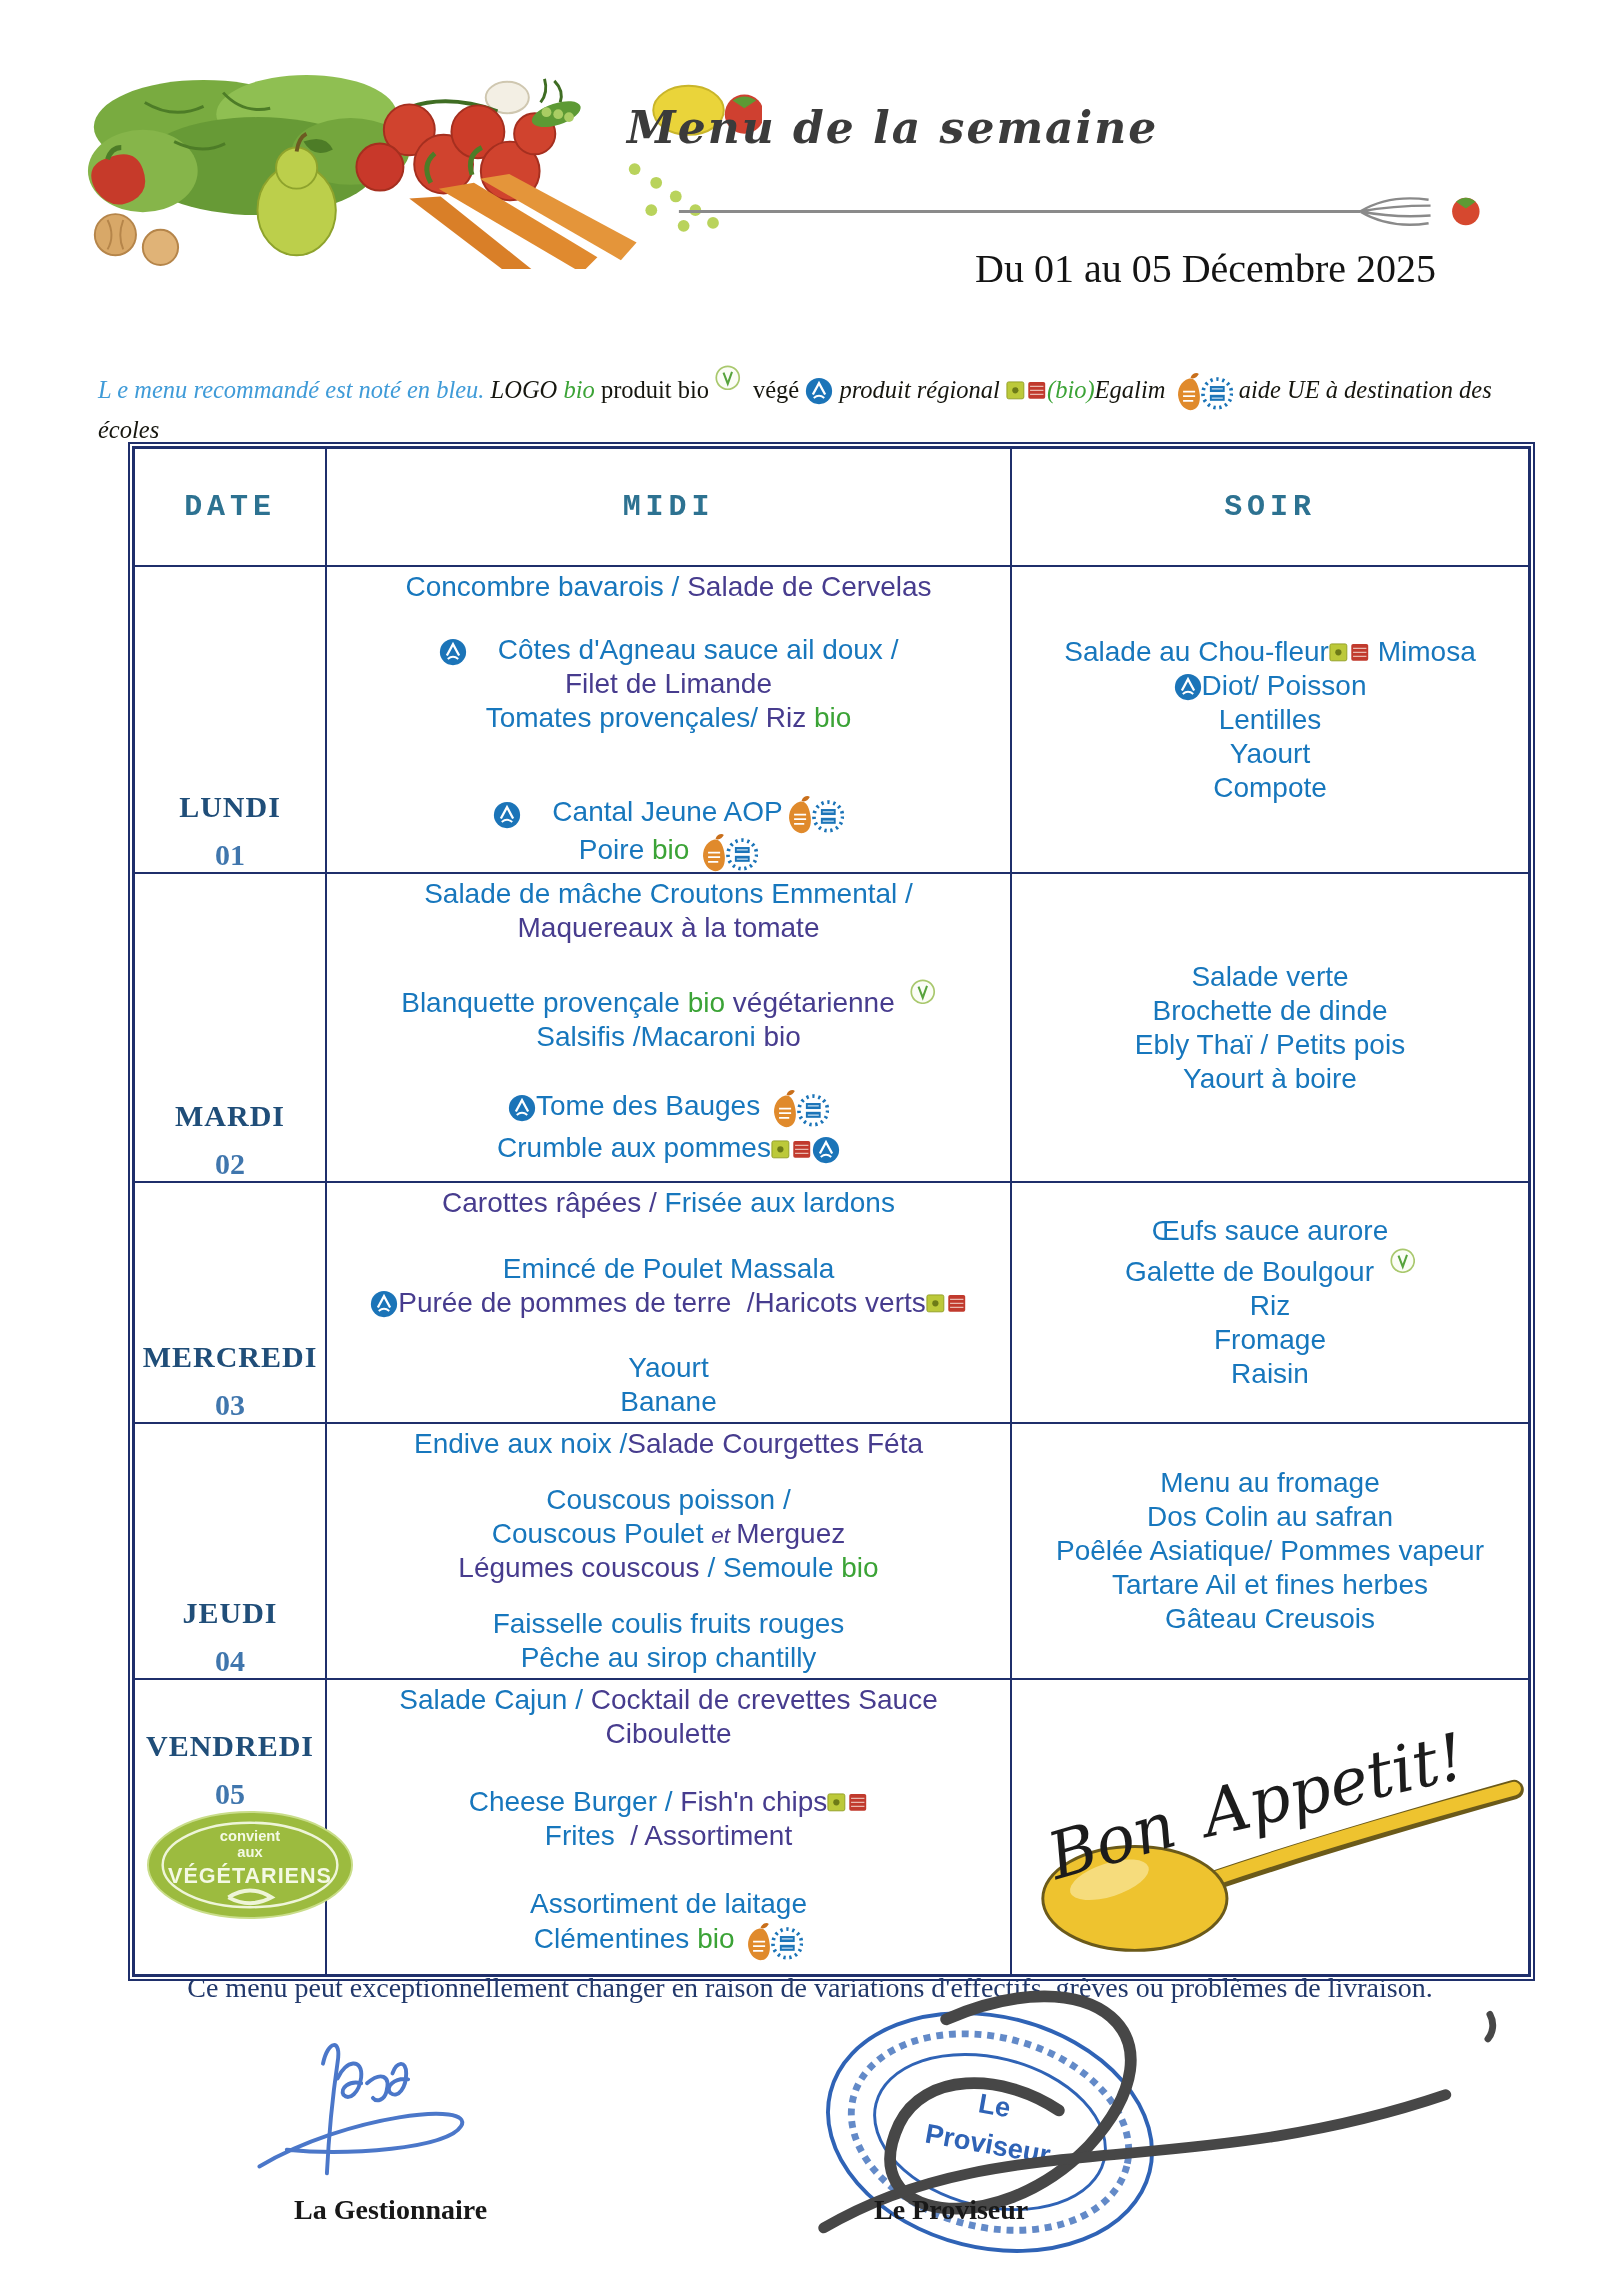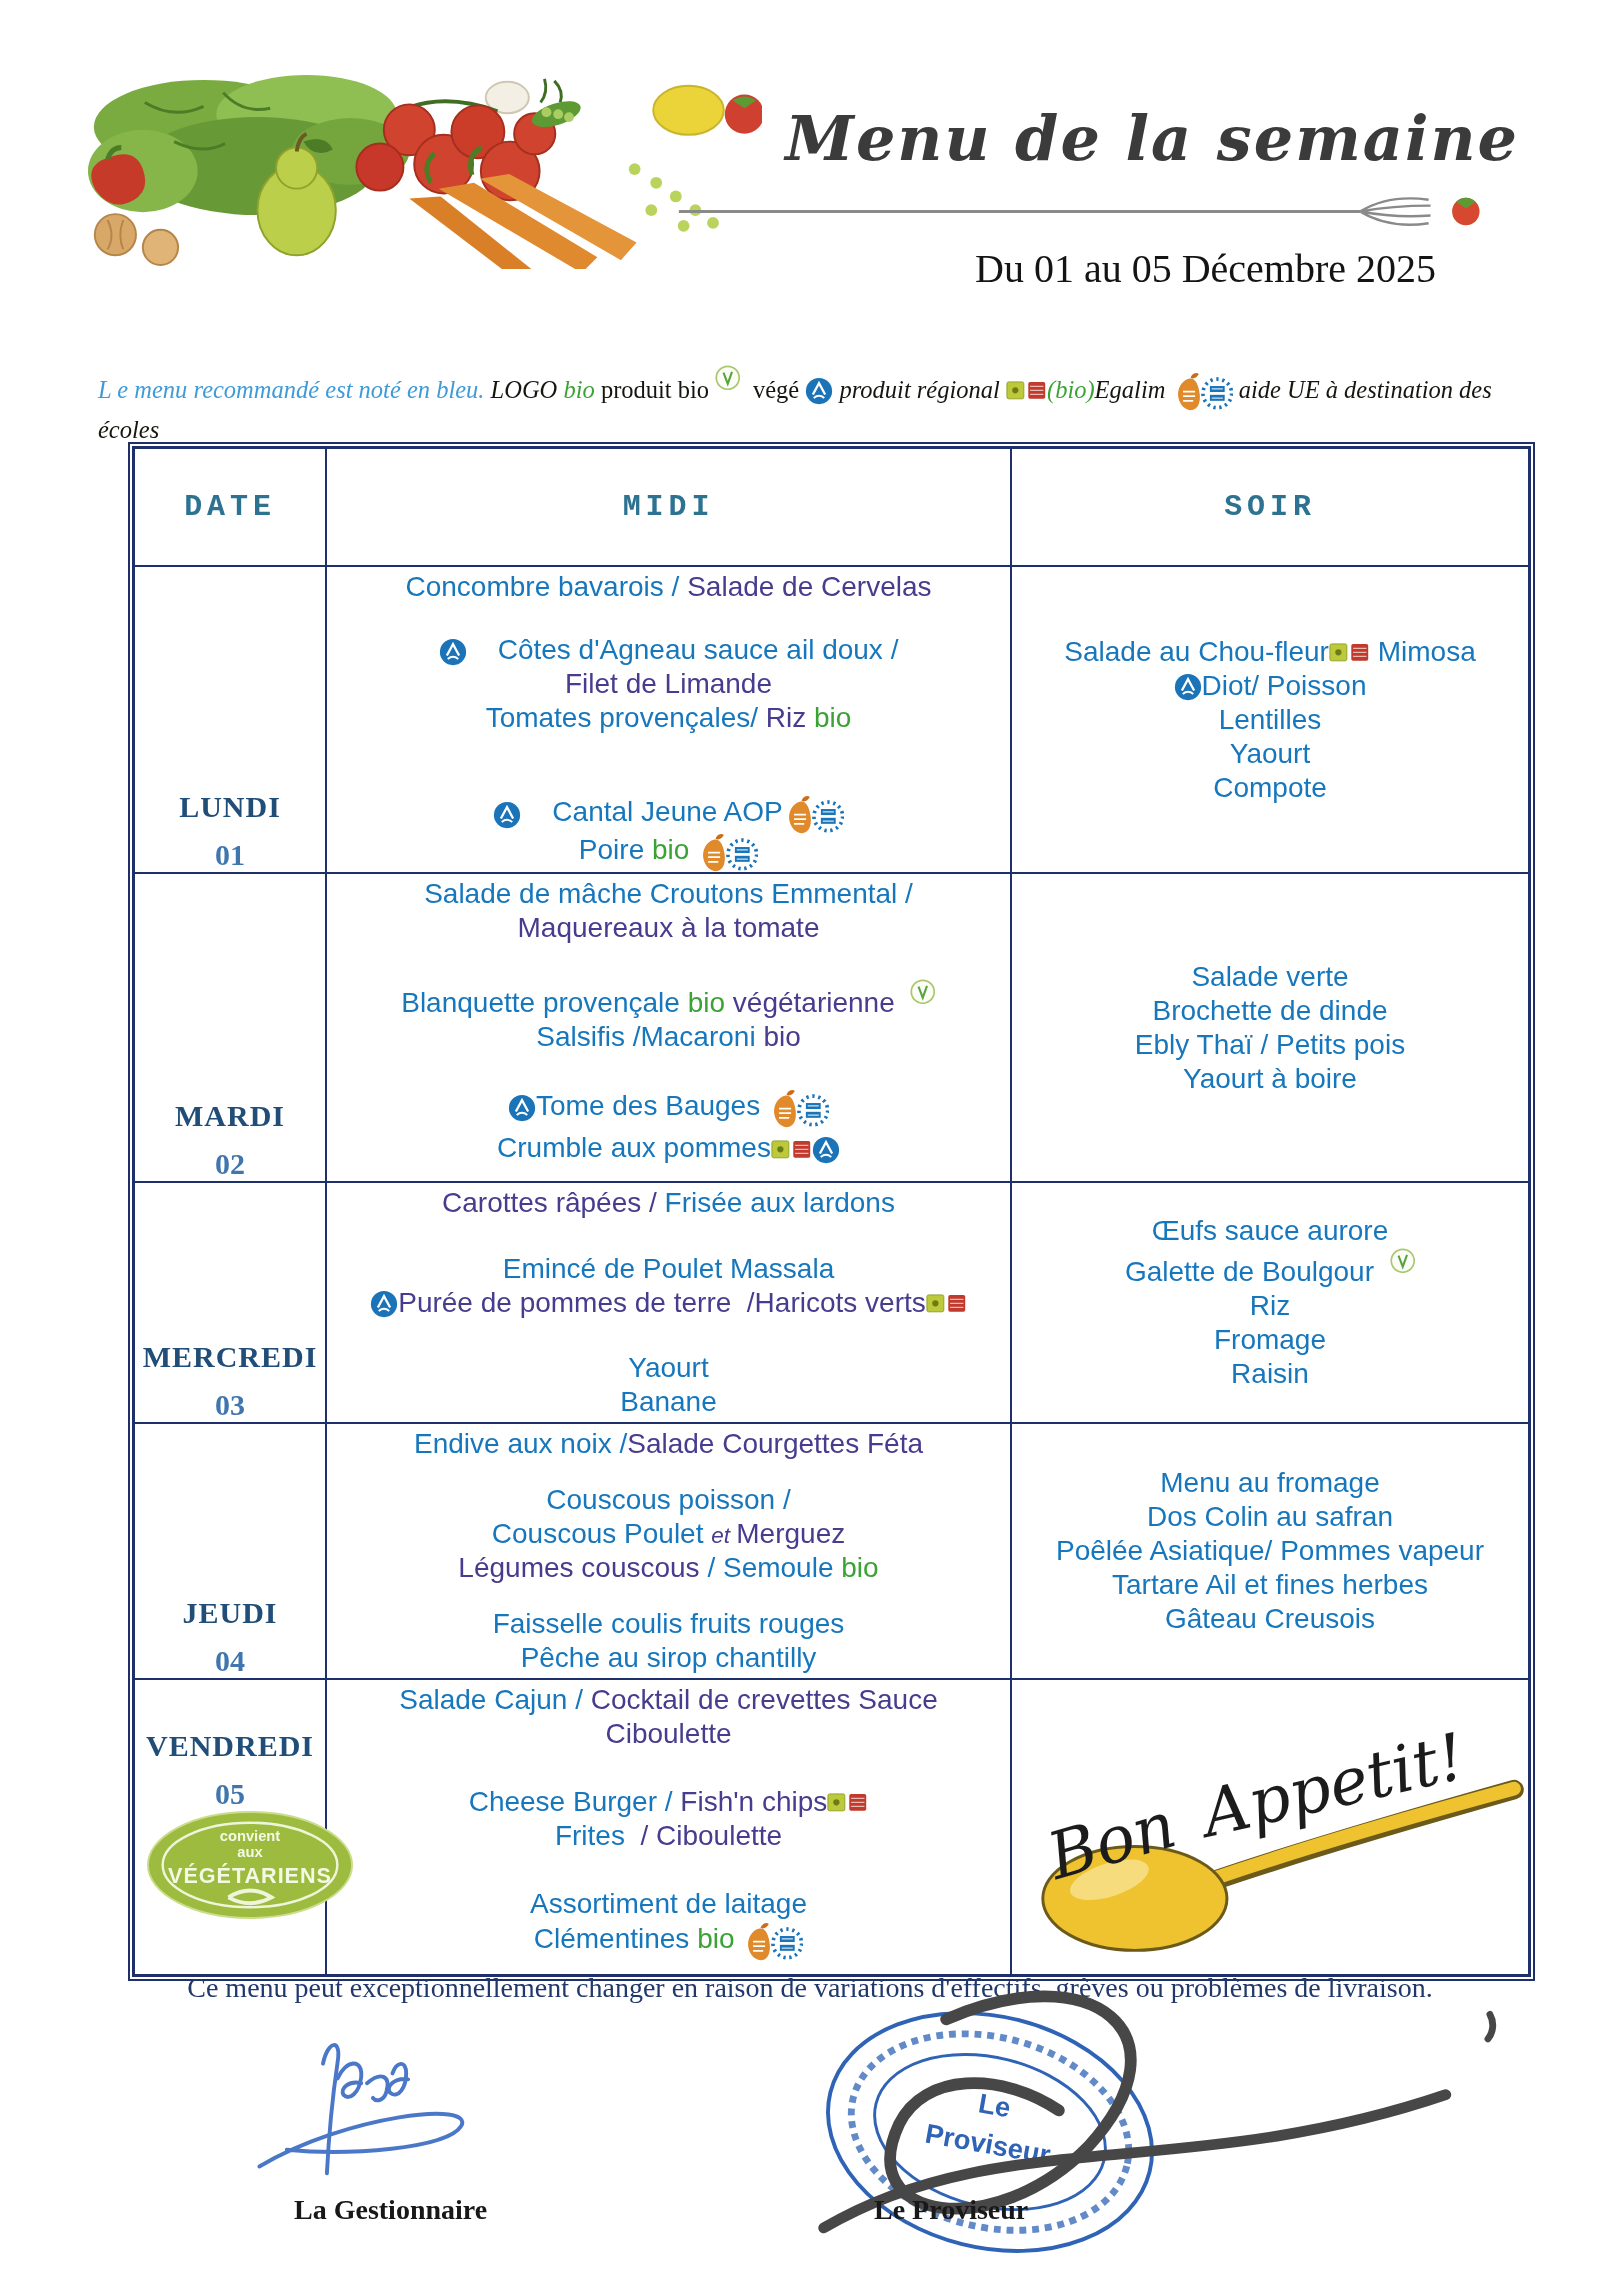--- a/index.html
+++ b/index.html
@@ -5,23 +5,23 @@
   :root{
     --blue:#1777bd; --purple:#473c8e; --green:#3ba336; --navy:#1f2f6b;
     --teal:#2d7291; --day:#204e79; --daynum:#4076ad; --lightblue:#3f9bd8;
     --ink:#21386b;
   }
   *{margin:0;padding:0;box-sizing:border-box}
   body{background:#e8e8e8;font-family:"Liberation Sans",sans-serif}
   #page{position:relative;width:1620px;height:2292px;background:#ffffff;overflow:hidden;margin:0 auto}
 
   
-  #title{position:absolute;left:627px;top:102px;width:892px;text-align:right;
+  #title{position:absolute;left:627px;top:102px;width:892px;text-align:left;
     font-family:"DejaVu Serif",serif;font-style:italic;font-weight:bold;
-    font-size:62px;color:#3b3b3b;letter-spacing:2px}
+    font-size:44px;color:#3b3b3b;letter-spacing:2px}
   #date-range{position:absolute;left:931px;top:245px;width:549px;text-align:center;
     font-family:"Liberation Serif",serif;font-size:40px;color:#141414}
   #veg-art{position:absolute;left:86px;top:73px}
   #fork{position:absolute;left:674px;top:186px}
 
   
   #legend{position:absolute;left:98px;top:365px;width:1402px;
     font-family:"Liberation Serif",serif;font-size:24.5px;line-height:32px;color:#16160f;white-space:pre-wrap}
   #legend .it{font-style:italic}
   .c-blue{color:var(--blue)} .c-purple{color:var(--purple)} .c-green{color:var(--green)}
@@ -313,21 +313,21 @@
       <div class="cell menu-cell rowlast">
         <div class="mline"><span class="c-blue">Salade Cajun / </span><span class="c-purple">Cocktail de crevettes Sauce</span></div>
         <div class="mline"><span class="c-purple">Ciboulette</span></div>
         <div class="blank"></div>
         <div class="mline"><span class="c-blue">Cheese Burger / </span><span class="c-purple">Fish'n chips</span><span class="ic ic-egalim"><svg width="41" height="19.6" viewBox="0 0 46 22">
               <rect x="1" y="1" width="19" height="19" rx="2" fill="#bcc93a" stroke="#8f9c1f"></rect>
               <circle cx="10.5" cy="10.5" r="3.5" fill="#6d7b17"></circle>
               <rect x="25" y="1" width="19" height="19" rx="2" fill="#c13a2d"></rect>
               <path d="M27 6 h15 M27 10.5 h15 M27 15 h15" stroke="#e9b8ae" stroke-width="1.6"></path>
             </svg></span></div>
-        <div class="mline"><span class="c-blue">Frites  </span><span class="c-purple">/ Ciboulette</span></div>
+        <div class="mline"><span class="c-blue">Frites  </span><span class="c-purple">/ Assortiment</span></div>
         <div class="blank"></div>
         <div class="mline"><span class="c-blue">Assortiment de laitage</span></div>
         <div class="mline"><span class="c-blue">Clémentines </span><span class="c-green">bio </span><span class="ic ic-eu"><svg width="61" height="43" viewBox="0 0 66 46">
               <path d="M18 8 C10 10 5 20 7 29 C9 38 16 43 22 42 C28 41 31 34 30 25 C29 15 25 6 18 8 Z" fill="#e08a2c"></path>
               <path d="M20 7 C22 2 27 1 29 3 C27 7 23 9 20 7 Z" fill="#c96f1b"></path>
               <path d="M12 22 h13 M12 27 h13 M12 32 h11" stroke="#fff" stroke-width="2"></path>
               <circle cx="49" cy="24" r="15.5" fill="none" stroke="#1b74b8" stroke-width="4" stroke-dasharray="2.5 4"></circle>
               <rect x="41" y="16" width="16" height="6.5" fill="#1b74b8"></rect>
               <rect x="41" y="25.5" width="16" height="6.5" fill="#1b74b8"></rect>
               <path d="M43 19 h12 M43 29 h12" stroke="#cfe4f4" stroke-width="1.4"></path>

